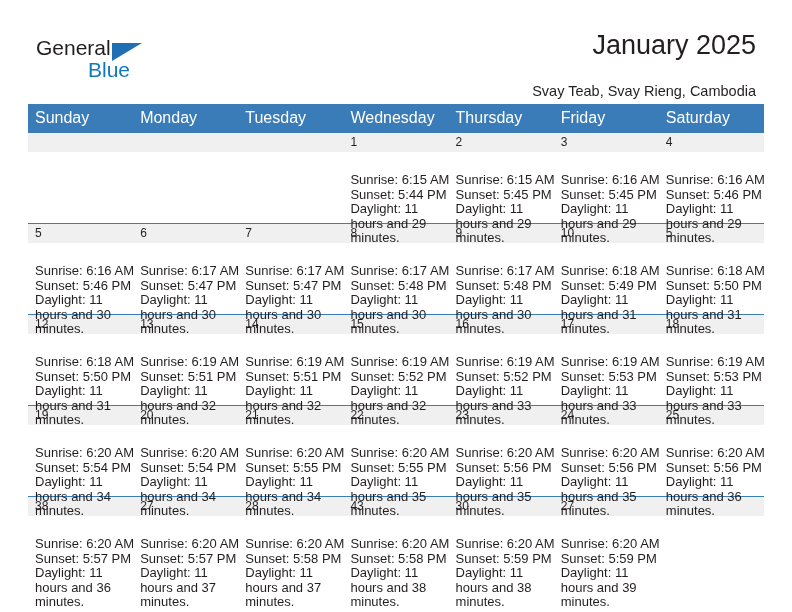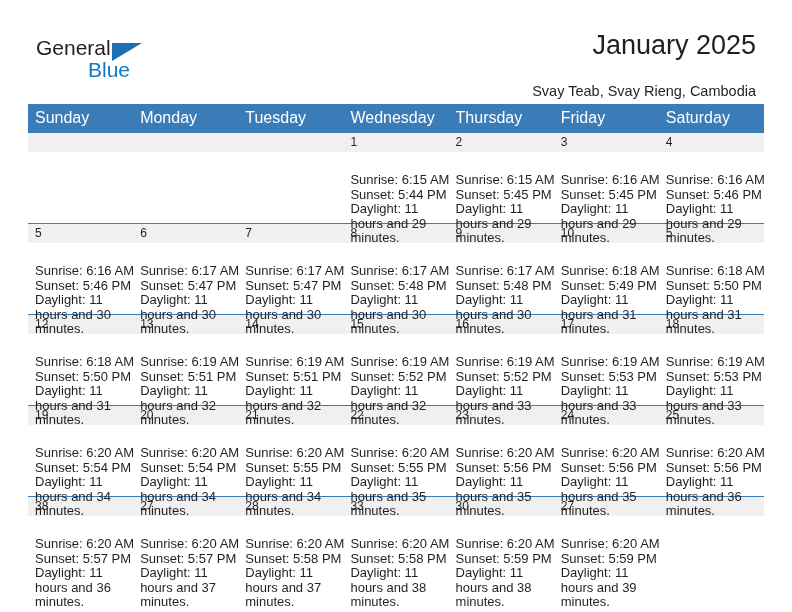--- a/index.html
+++ b/index.html
@@ -488,21 +488,21 @@
               <div class="daynum">28</div>
               <div class="events">
                 <div>Sunrise: 6:20 AM</div>
                 <div>Sunset: 5:58 PM</div>
                 <div class="wrap">Daylight: 11 hours and 37 minutes.</div>
               </div>
             </div>
           </td>
           <td>
             <div class="cell-inner">
-              <div class="daynum">33</div>
+              <div class="daynum">43</div>
               <div class="events">
                 <div>Sunrise: 6:20 AM</div>
                 <div>Sunset: 5:58 PM</div>
                 <div class="wrap">Daylight: 11 hours and 38 minutes.</div>
               </div>
             </div>
           </td>
           <td>
             <div class="cell-inner">
               <div class="daynum">30</div>

